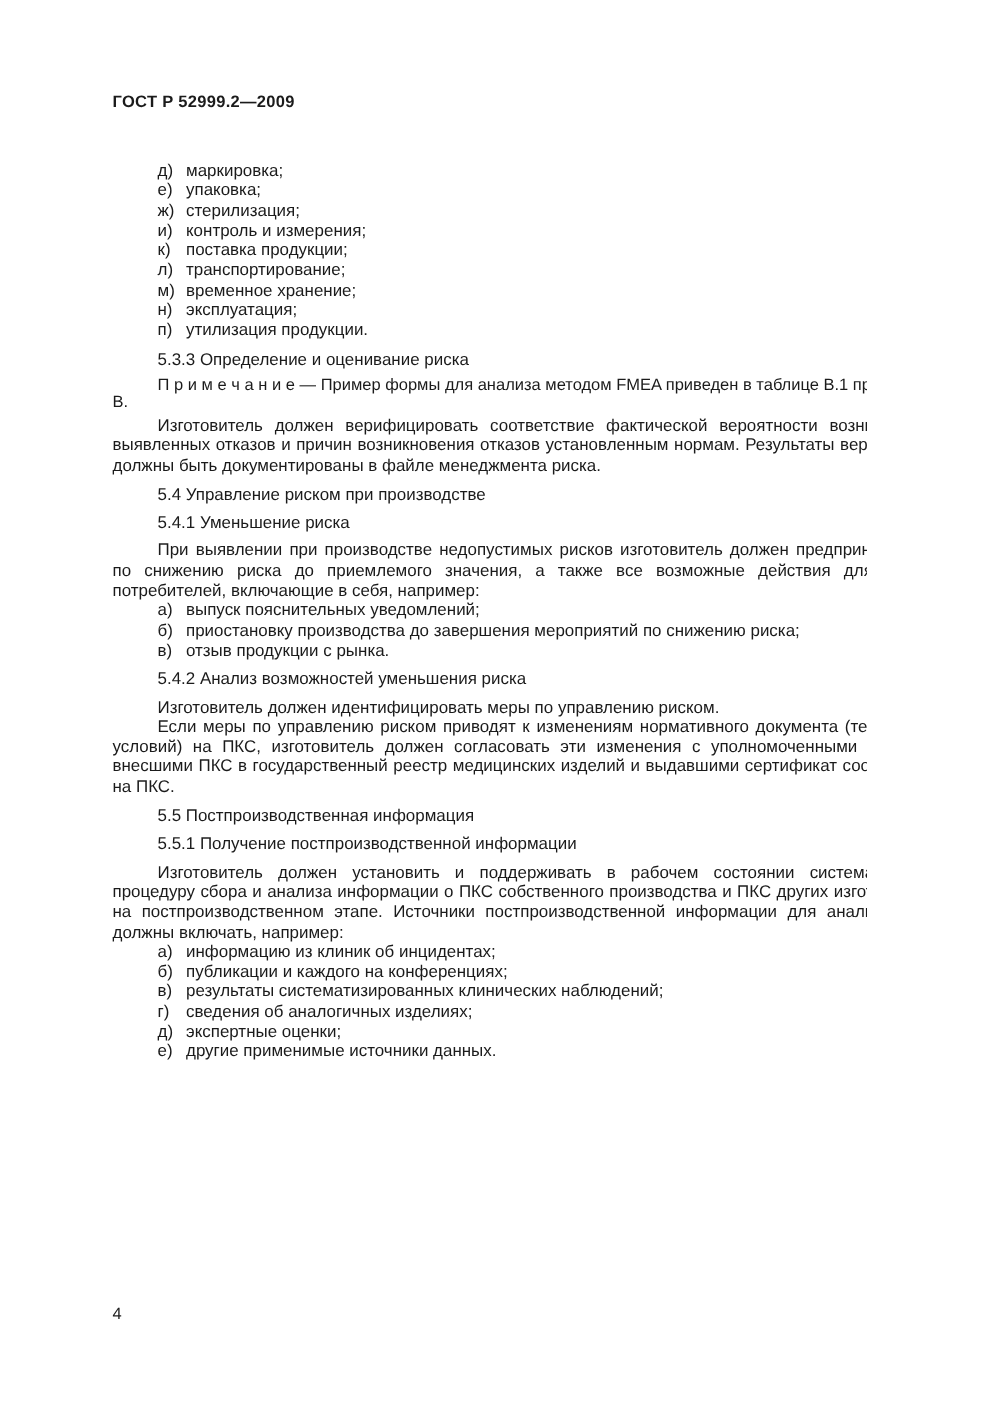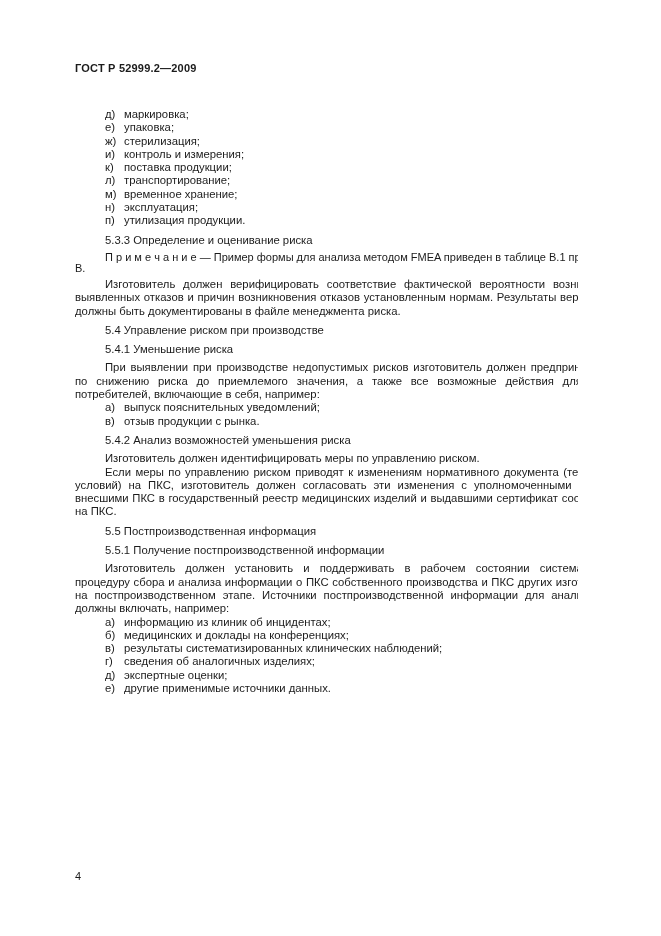--- a/index.html
+++ b/index.html
@@ -80,29 +80,30 @@
       <div class="b-list"><span class="li-label">м)</span><span>временное хранение;</span></div>
       <div class="b-list"><span class="li-label">н)</span><span>эксплуатация;</span></div>
       <div class="b-list"><span class="li-label">п)</span><span>утилизация продукции.</span></div>
       <div class="b-h">5.3.3 Определение и оценивание риска</div>
       <div class="b-note">П р и м е ч а н и е — Пример формы для анализа методом FMEA приведен в таблице В.1 приложения В.</div>
       <div class="b-p">Изготовитель должен верифицировать соответствие фактической вероятности возникновения выявленных отказов и причин возникновения отказов установленным нормам. Результаты верификации должны быть документированы в файле менеджмента риска.</div>
       <div class="b-h">5.4 Управление риском при производстве</div>
       <div class="b-h">5.4.1 Уменьшение риска</div>
       <div class="b-p">При выявлении при производстве недопустимых рисков изготовитель должен предпринять меры по снижению риска до приемлемого значения, а также все возможные действия для защиты потребителей, включающие в себя, например:</div>
       <div class="b-list"><span class="li-label">а)</span><span>выпуск пояснительных уведомлений;</span></div>
+      <div class="b-list"><span class="li-label">б)</span><span>приостановку производства до завершения мероприятий по снижению риска;</span></div>
       <div class="b-list"><span class="li-label">в)</span><span>отзыв продукции с рынка.</span></div>
       <div class="b-h">5.4.2 Анализ возможностей уменьшения риска</div>
       <div class="b-p">Изготовитель должен идентифицировать меры по управлению риском.</div>
       <div class="b-p">Если меры по управлению риском приводят к изменениям нормативного документа (технических условий) на ПКС, изготовитель должен согласовать эти изменения с уполномоченными органами, внесшими ПКС в государственный реестр медицинских изделий и выдавшими сертификат соответствия на ПКС.</div>
       <div class="b-h">5.5 Постпроизводственная информация</div>
       <div class="b-h">5.5.1 Получение постпроизводственной информации</div>
       <div class="b-p">Изготовитель должен установить и поддерживать в рабочем состоянии систематическую процедуру сбора и анализа информации о ПКС собственного производства и ПКС других изготовителей на постпроизводственном этапе. Источники постпроизводственной информации для анализа риска должны включать, например:</div>
       <div class="b-list"><span class="li-label">а)</span><span>информацию из клиник об инцидентах;</span></div>
-      <div class="b-list"><span class="li-label">б)</span><span>медицинских и доклады на конференциях;</span></div>
+      <div class="b-list"><span class="li-label">б)</span><span>публикации и каждого на конференциях;</span></div>
       <div class="b-list"><span class="li-label">в)</span><span>результаты систематизированных клинических наблюдений;</span></div>
       <div class="b-list"><span class="li-label">г)</span><span>сведения об аналогичных изделиях;</span></div>
       <div class="b-list"><span class="li-label">д)</span><span>экспертные оценки;</span></div>
       <div class="b-list"><span class="li-label">е)</span><span>другие применимые источники данных.</span></div>
     </div>
 
   <div class="doc-footer">4</div>
 </div>
 
 </body></html>

